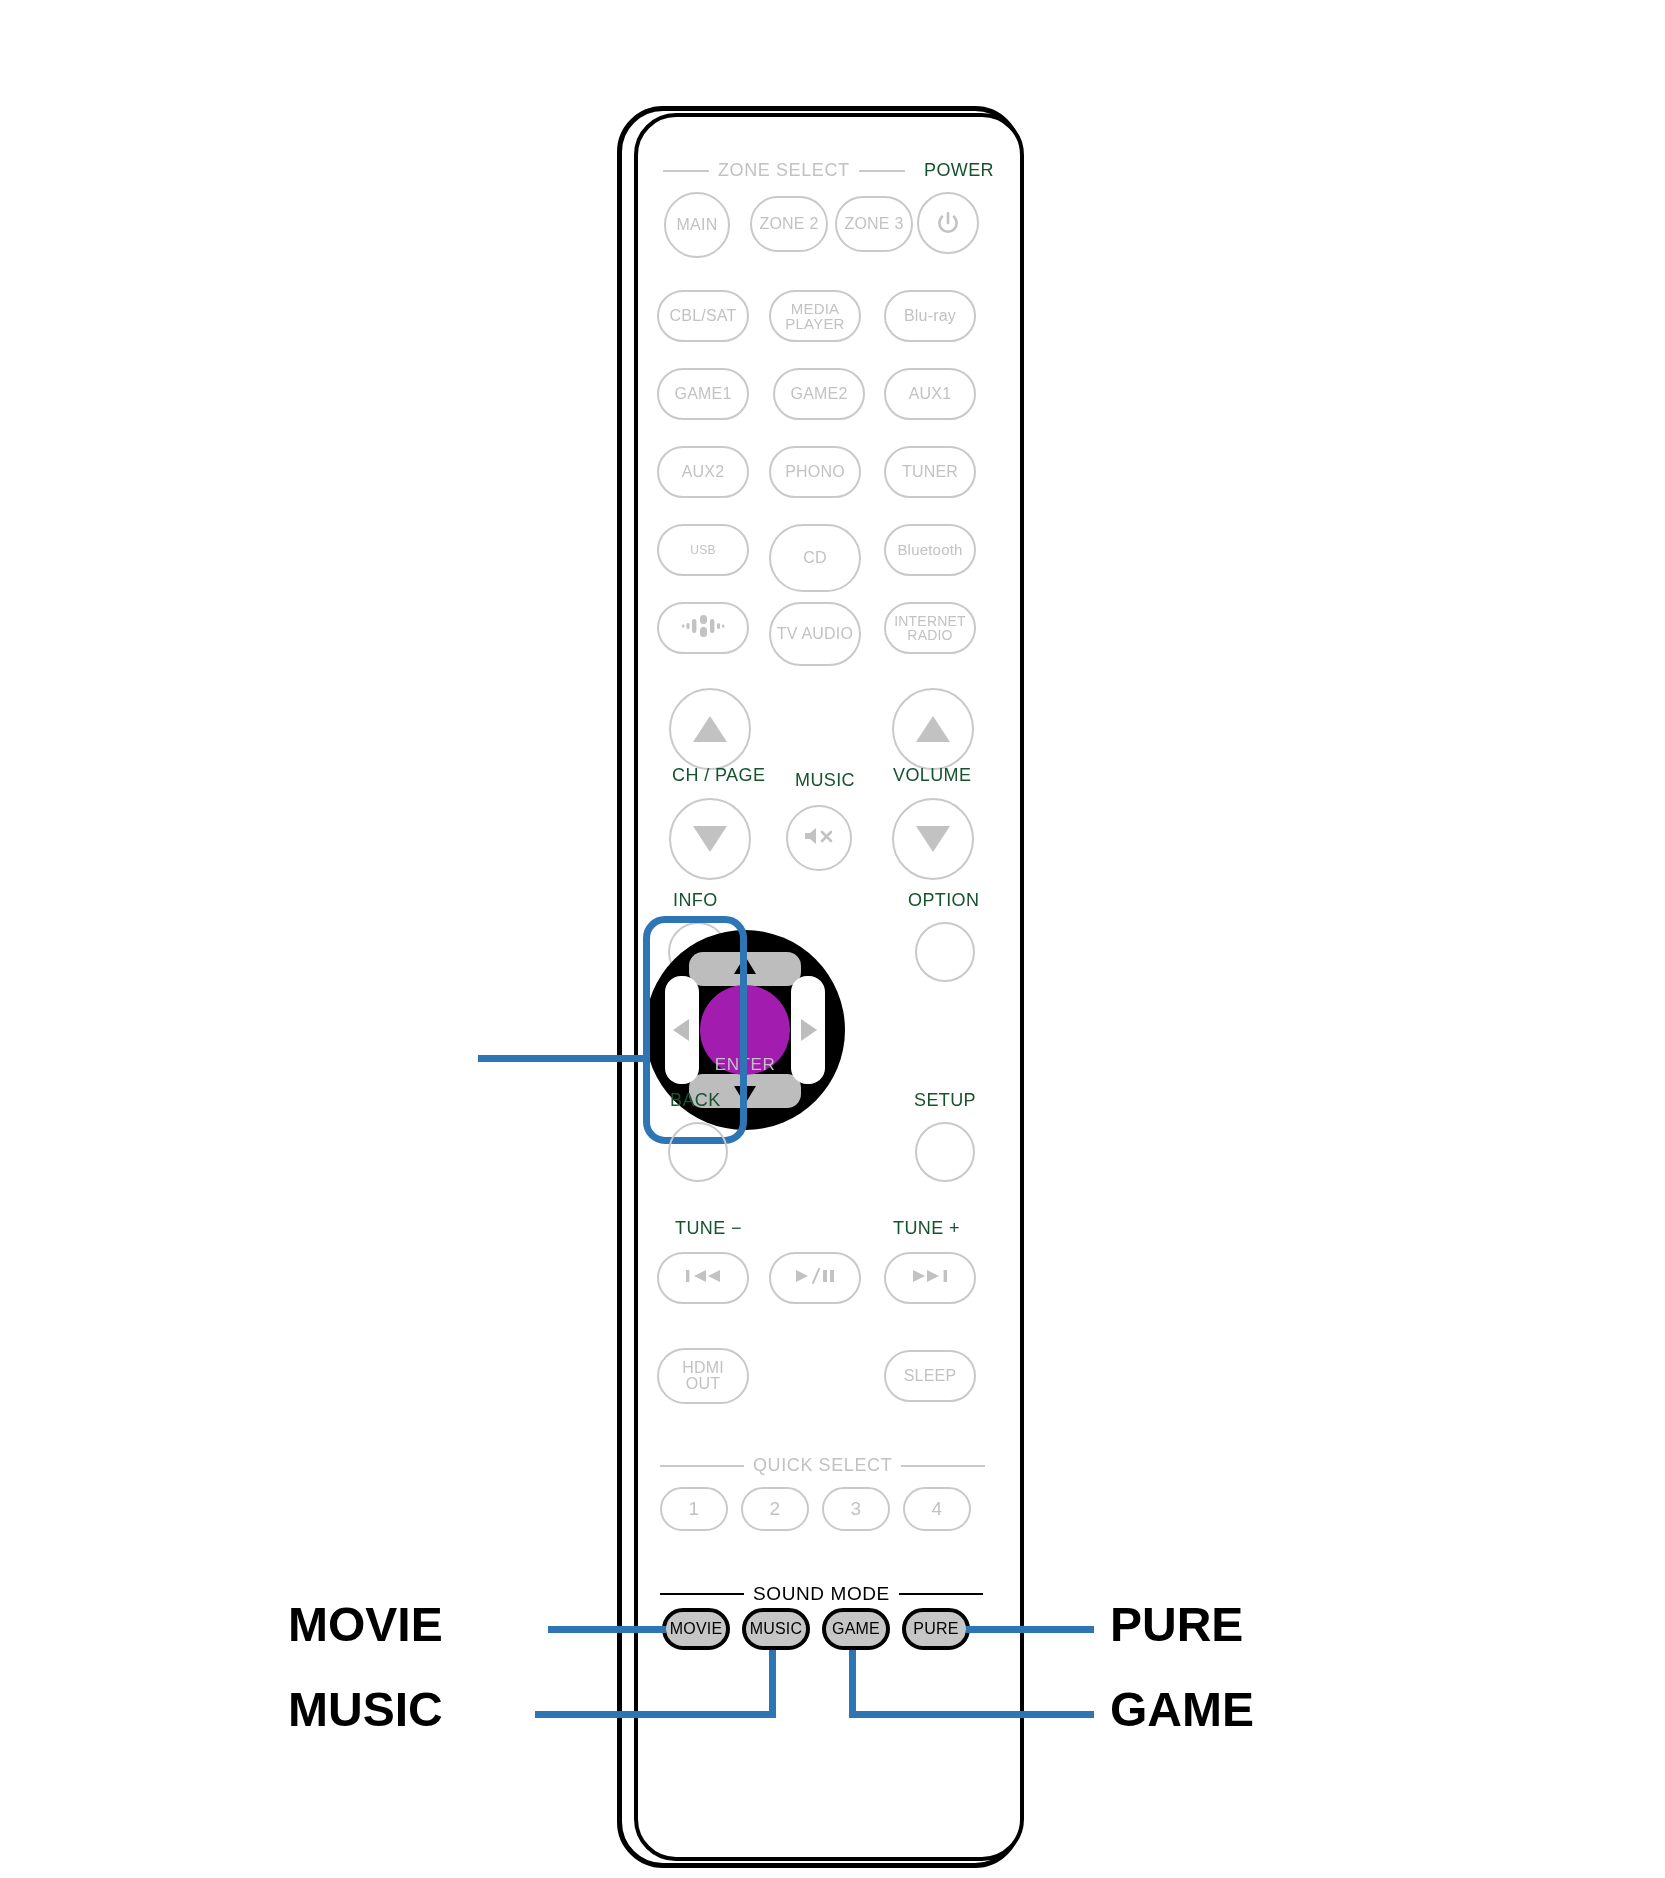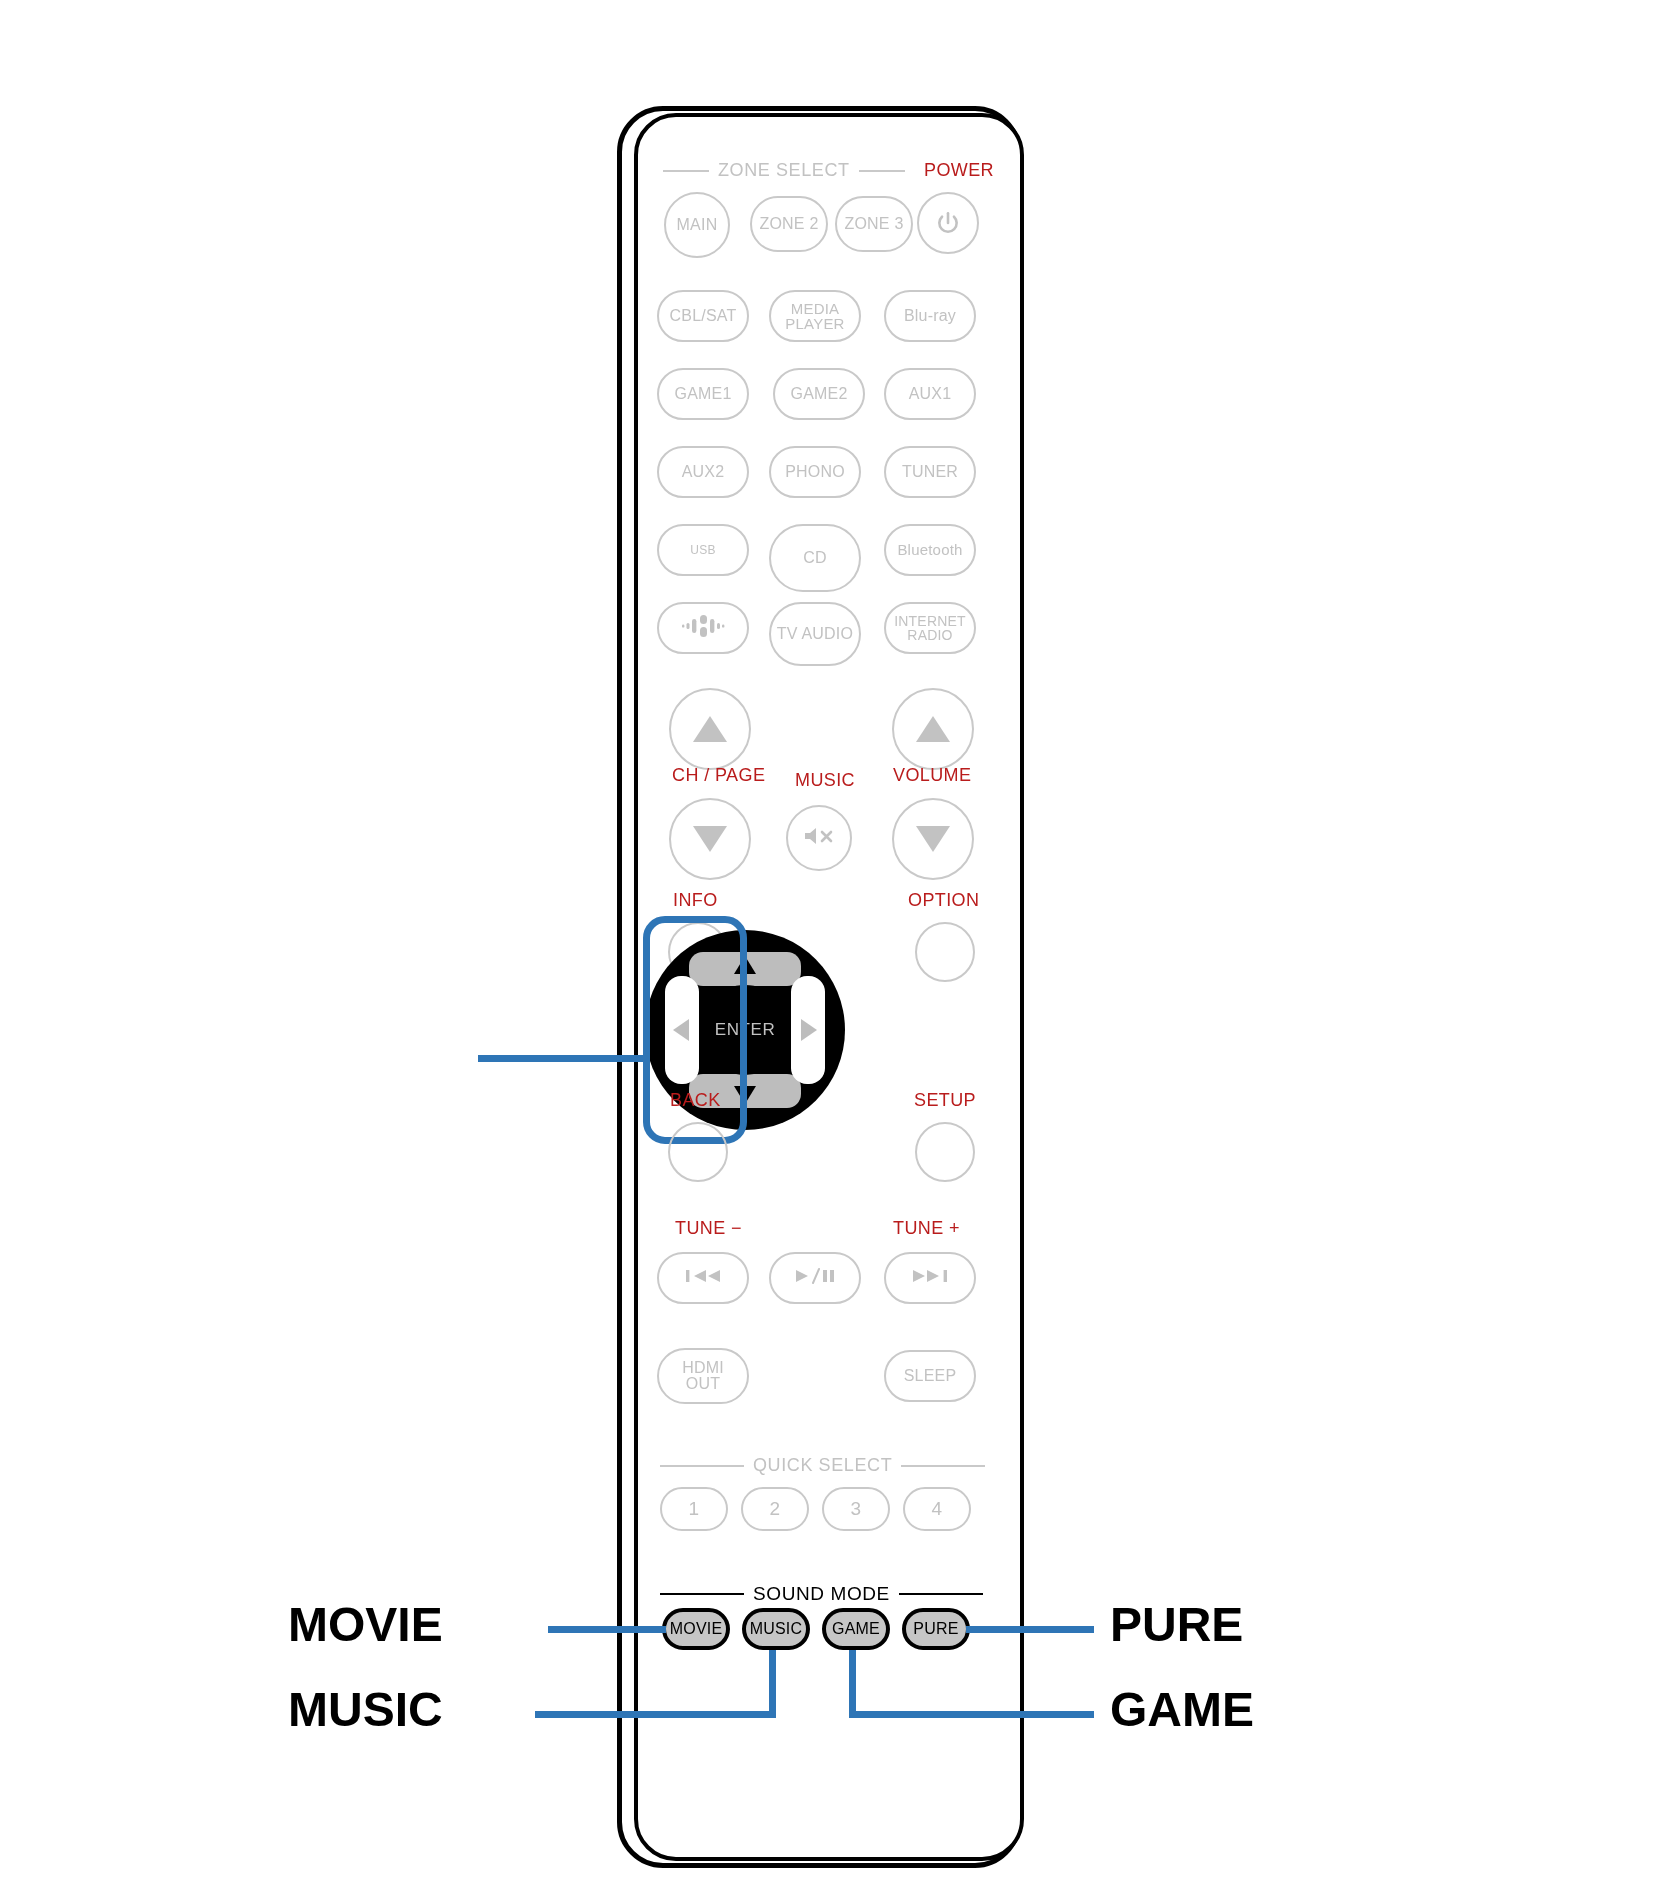--- a/index.html
+++ b/index.html
@@ -61,21 +61,21 @@
     letter-spacing: .2px;
     font-family: "Liberation Sans", sans-serif;
     background: transparent;
     user-select: none;
   }
   .btn.pill   { border-radius: 999px; }
   .btn.circle { border-radius: 50%; }
 
   .lbl {
     position: absolute;
-    color: #b91c1c;
+    color: #14532d;
     font-family: "Liberation Sans", sans-serif;
     letter-spacing: .4px;
     white-space: nowrap;
     user-select: none;
   }
 
   
   .grouphead {
     position: absolute;
     display: flex;
@@ -113,23 +113,23 @@
     left: 0; top: 0;
     width: 200px; height: 200px;
     border-radius: 50%;
     background: #000;
   }
   .pad-center {
     position: absolute;
     left: 55px; top: 55px;
     width: 90px; height: 90px;
     border-radius: 50%;
-    background: #000000;
+    background: #a21caf;
     display: flex;
-    align-items: center;
+    align-items: flex-end;
     justify-content: center;
     color: #c2c2c2;
     font-size: 17px;
     letter-spacing: .6px;
   }
   .pad-seg { position: absolute; }
 
   
   #cursor-highlight {
     position: absolute;

